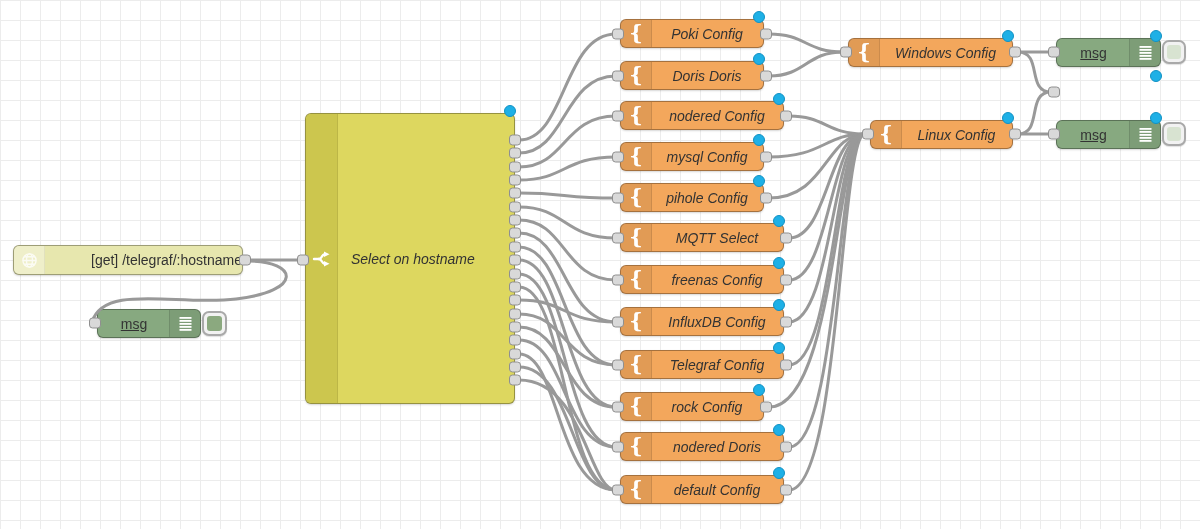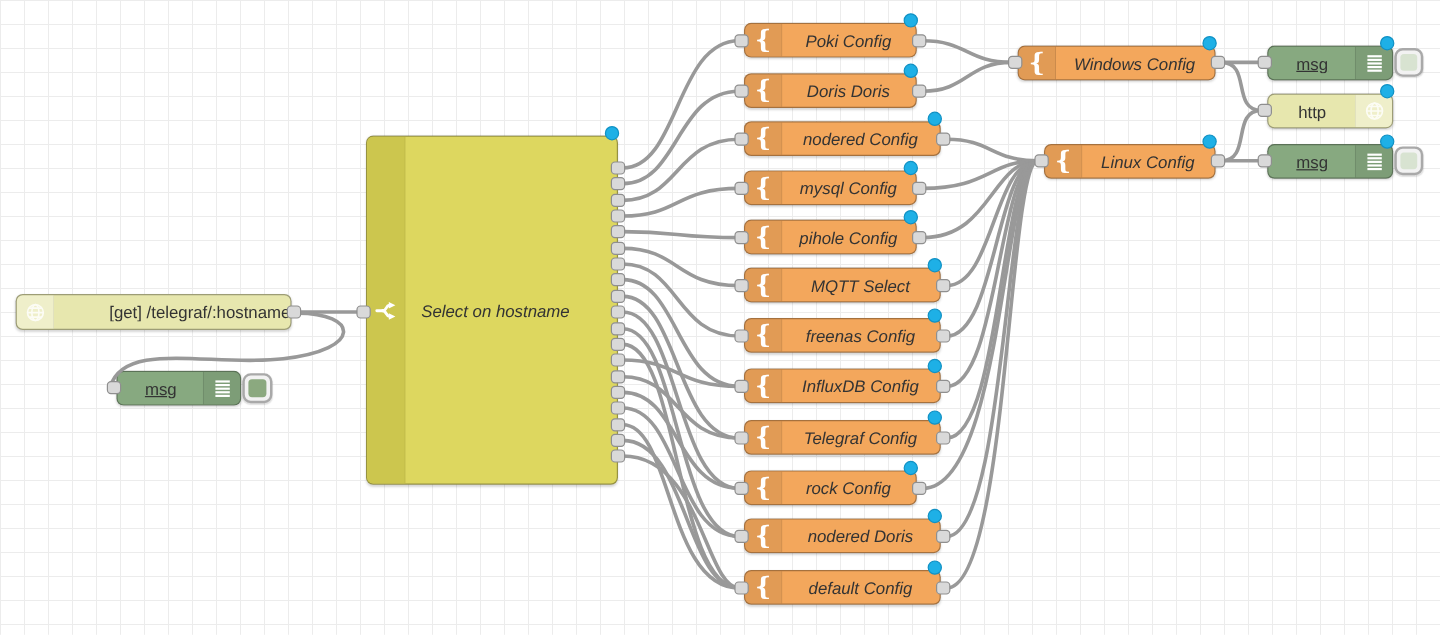--- a/index.html
+++ b/index.html
@@ -188,32 +188,20 @@
           <rect x="1.5" y="7" width="12" height="1.8"></rect>
           <rect x="1.5" y="10" width="12" height="1.8"></rect>
           <rect x="1.5" y="13" width="12" height="1.8"></rect>
         </svg>
     </span>
   </div>
   <div class="btn" style="left:1162px;top:40px;width:24px;height:24px">
     <span class="btn-i" style="background:var(--debug-button-pale,#d8e3d1)"></span>
   </div>
 
-  <div class="node http light" style="left:1056px;top:78px;width:105px">
-    <span class="lbl lbl-r">http</span>
-    <span class="band band-r">
-      <svg width="17" height="17" viewBox="0 0 16 16">
-          <g fill="none" stroke="#fff" stroke-width="1.3" opacity="0.8">
-            <circle cx="8" cy="8" r="6.2"></circle>
-            <ellipse cx="8" cy="8" rx="2.8" ry="6.2"></ellipse>
-            <path d="M1.8 8 H14.2 M2.7 4.5 H13.3 M2.7 11.5 H13.3"></path>
-          </g>
-        </svg>
-    </span>
-  </div>
 
   <div class="node debug" style="left:1056px;top:120px;width:105px">
     <span class="lbl">msg</span>
     <span class="band band-r">
       <svg width="15" height="16" viewBox="0 0 15 16" fill="#fff">
           <rect x="1.5" y="1" width="12" height="1.8"></rect>
           <rect x="1.5" y="4" width="12" height="1.8"></rect>
           <rect x="1.5" y="7" width="12" height="1.8"></rect>
           <rect x="1.5" y="10" width="12" height="1.8"></rect>
           <rect x="1.5" y="13" width="12" height="1.8"></rect>

